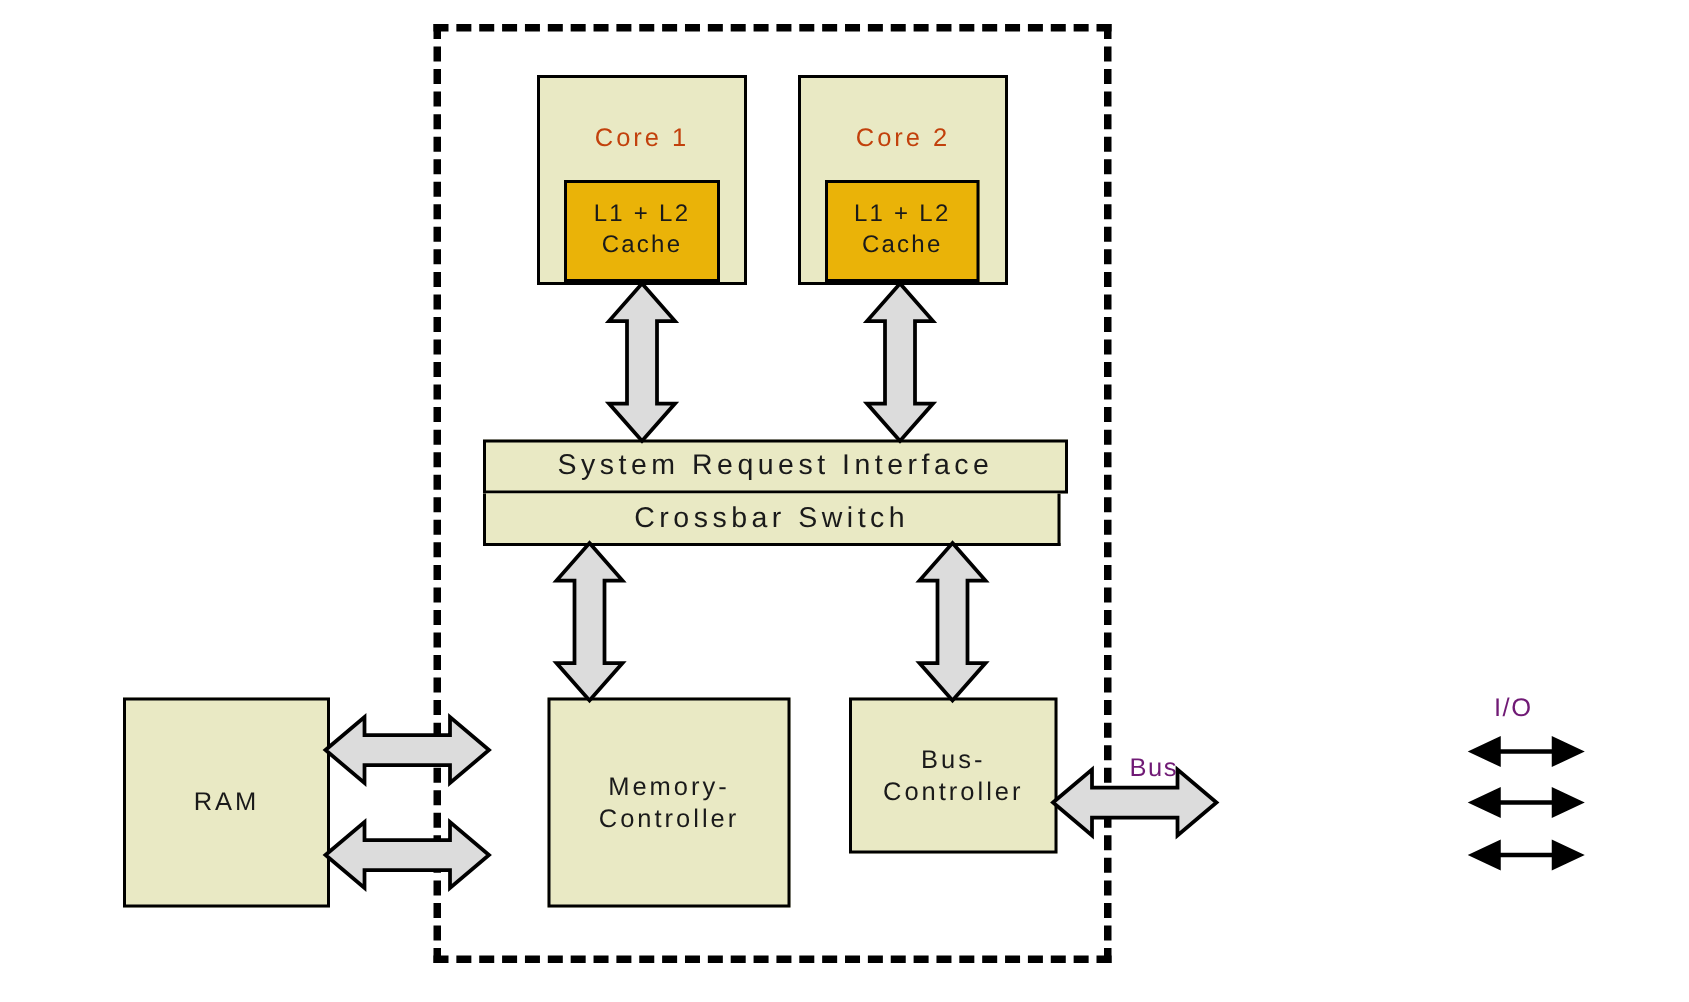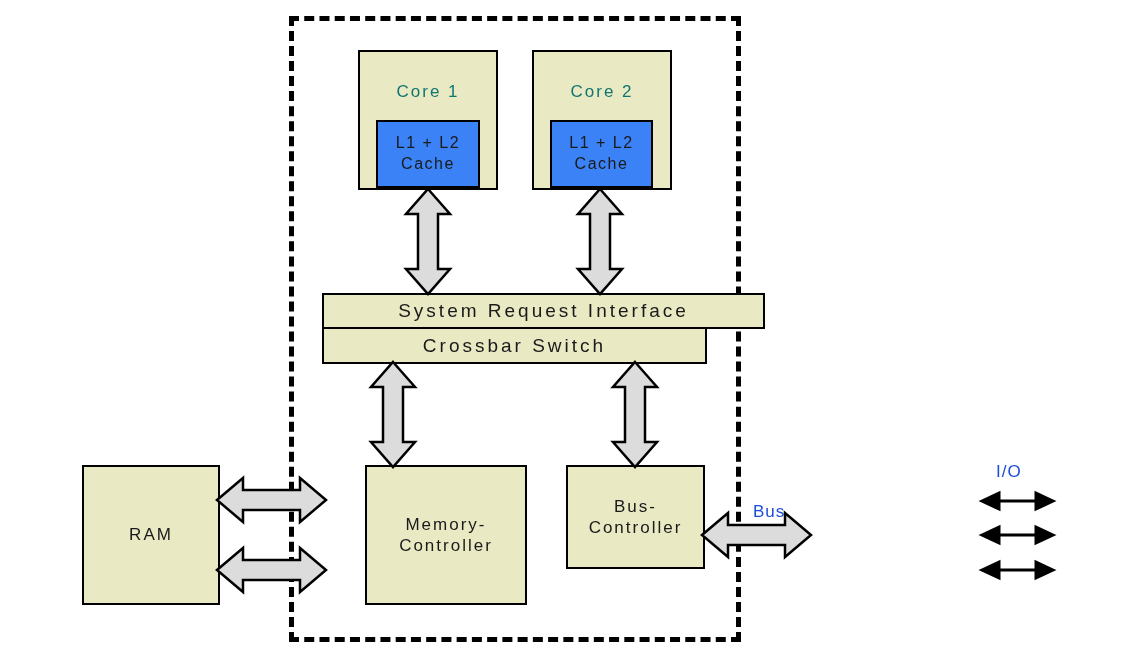--- a/index.html
+++ b/index.html
@@ -6,37 +6,37 @@
   html,body{margin:0;padding:0;background:#ffffff;}
   body{font-family:"Liberation Sans","DejaVu Sans",sans-serif;}
   #stage{position:relative;width:1126px;height:668px;background:#ffffff;overflow:hidden;}
 
   .box{position:absolute;box-sizing:border-box;border:2.5px solid #000;
        background:#e9e9c4;display:flex;align-items:center;justify-content:center;
        text-align:center;color:#1a1a1a;}
   .box .lbl{line-height:1.25;letter-spacing:2px;font-size:17px;white-space:pre-line;}
 
   .cache{position:absolute;box-sizing:border-box;border:2.5px solid #000;
-         background:#3b82f6;display:flex;align-items:center;justify-content:center;
+         background:#eab308;display:flex;align-items:center;justify-content:center;
          text-align:center;}
   .cache .lbl{line-height:1.3;letter-spacing:1.5px;font-size:16px;color:#1a1a1a;white-space:pre-line;}
 
   .bar{position:absolute;box-sizing:border-box;border:2.5px solid #000;background:#e9e9c4;
        display:flex;align-items:center;justify-content:center;}
   .bar .lbl{letter-spacing:3px;font-size:19px;color:#1a1a1a;}
 
   .bar2{border-top:none;}
 
   .core-title{position:absolute;left:0;right:0;text-align:center;font-size:17px;
-              letter-spacing:2px;color:#0f766e;}
+              letter-spacing:2px;color:#c2410c;}
 
   .dashbox{position:absolute;box-sizing:border-box;
            border:5px dashed #000;background:transparent;}
 
-  .freetext{position:absolute;font-size:17px;letter-spacing:1px;color:#1d4ed8;}
+  .freetext{position:absolute;font-size:17px;letter-spacing:1px;color:#701a75;}
 
   svg.arrowlayer{position:absolute;left:0;top:0;width:1126px;height:668px;
                  pointer-events:none;}
   .ar{fill:#dcdcdc;stroke:#000;stroke-width:2.5;stroke-linejoin:miter;}
   .thin{fill:#000;stroke:#000;stroke-width:3;}
 </style>
 </head>
 <body>
 
 <div id="stage">
@@ -52,21 +52,21 @@
   </div>
 
   <div class="box" style="left:532px;top:50px;width:140px;height:140px;align-items:flex-start;">
     <div class="core-title" style="top:30px;">Core 2</div>
   </div>
   <div class="cache" style="left:550px;top:120px;width:103px;height:68px;">
     <div class="lbl">L1 + L2
 Cache</div>
   </div>
 
-  <div class="bar" style="left:322px;top:293px;width:443px;height:36px;">
+  <div class="bar" style="left:322px;top:293px;width:390px;height:36px;">
     <div class="lbl">System Request Interface</div>
   </div>
 
   <div class="bar bar2" style="left:322px;top:329px;width:385px;height:35px;text-align:center;">
     <div class="lbl">Crossbar Switch</div>
   </div>
 
   <div class="box" style="left:82px;top:465px;width:138px;height:140px;">
     <div class="lbl">RAM</div>
   </div>

